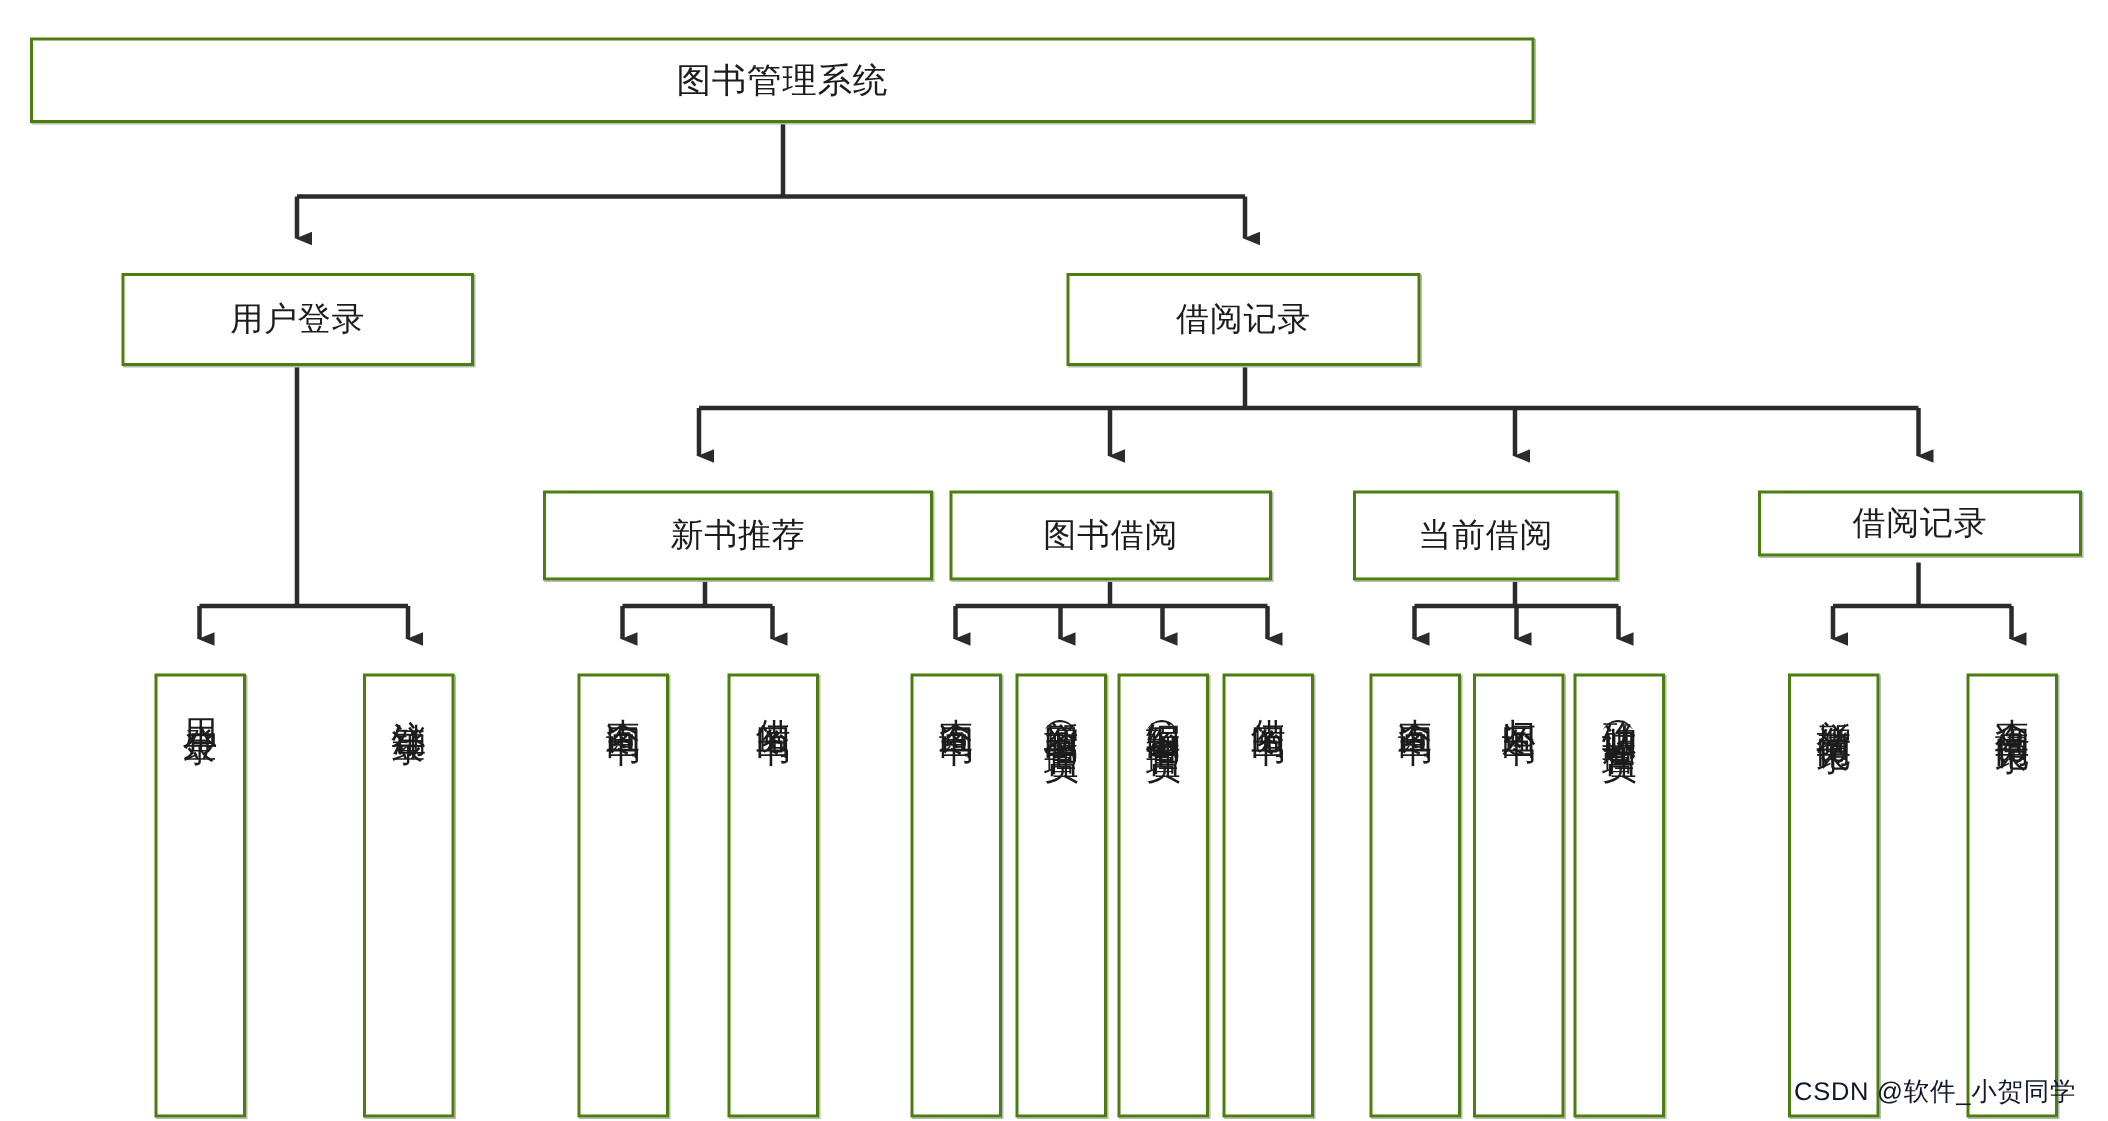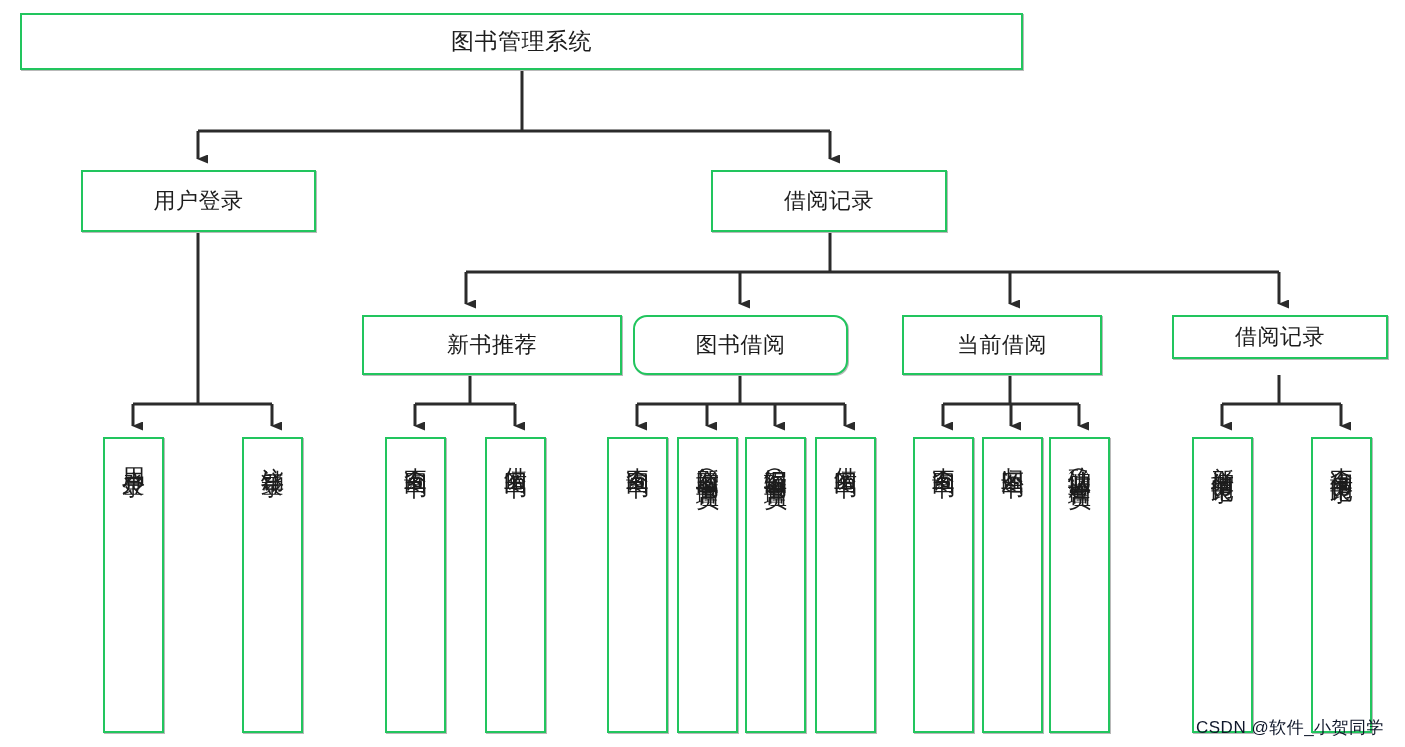--- a/index.html
+++ b/index.html
@@ -23,27 +23,28 @@
     position: absolute;
     left: 0;
     top: 0;
     width: 1405px;
     height: 747px;
   }
   .node {
     position: absolute;
     box-sizing: border-box;
     background: #ffffff;
-    border: 2px solid #22c55e;
+    border: 2px solid #4d7c0f;
     box-shadow: 1px 1px 0 0 #b9b9b9;
     display: flex;
     align-items: center;
     justify-content: center;
     color: #1c1c1c;
     z-index: 2;
+    margin-top: 12px;
   }
   .node .label {
     display: block;
     text-align: center;
     line-height: 1.18;
     letter-spacing: 0.5px;
   }
   
   .node.h .label {
     font-size: 22px;
@@ -138,24 +139,24 @@
   <div class="node h" style="left:81px; top:170px; width:235px; height:62px;">
     <span class="label">用户登录</span>
   </div>
   <div class="node h" style="left:711px; top:170px; width:236px; height:62px;">
     <span class="label">借阅记录</span>
   </div>
 
   <div class="node h" style="left:362px; top:315px; width:260px; height:60px;">
     <span class="label">新书推荐</span>
   </div>
-  <div class="node h" style="left:633px; top:315px; width:215px; height:60px;border-radius:14px;">
+  <div class="node h" style="left:633px; top:315px; width:215px; height:60px;">
     <span class="label">图书借阅</span>
   </div>
-  <div class="node h" style="left:902px; top:315px; width:200px; height:60px;">
+  <div class="node h" style="left:902px; top:315px; width:177px; height:60px;">
     <span class="label">当前借阅</span>
   </div>
   <div class="node h" style="left:1172px; top:315px; width:216px; height:44px;">
     <span class="label">借阅记录</span>
   </div>
 
   <div class="node v" style="left:103px; top:437px; width:61px; height:296px;">
     <span class="label">用户登录</span>
   </div>
   <div class="node v" style="left:242px; top:437px; width:61px; height:296px;">

